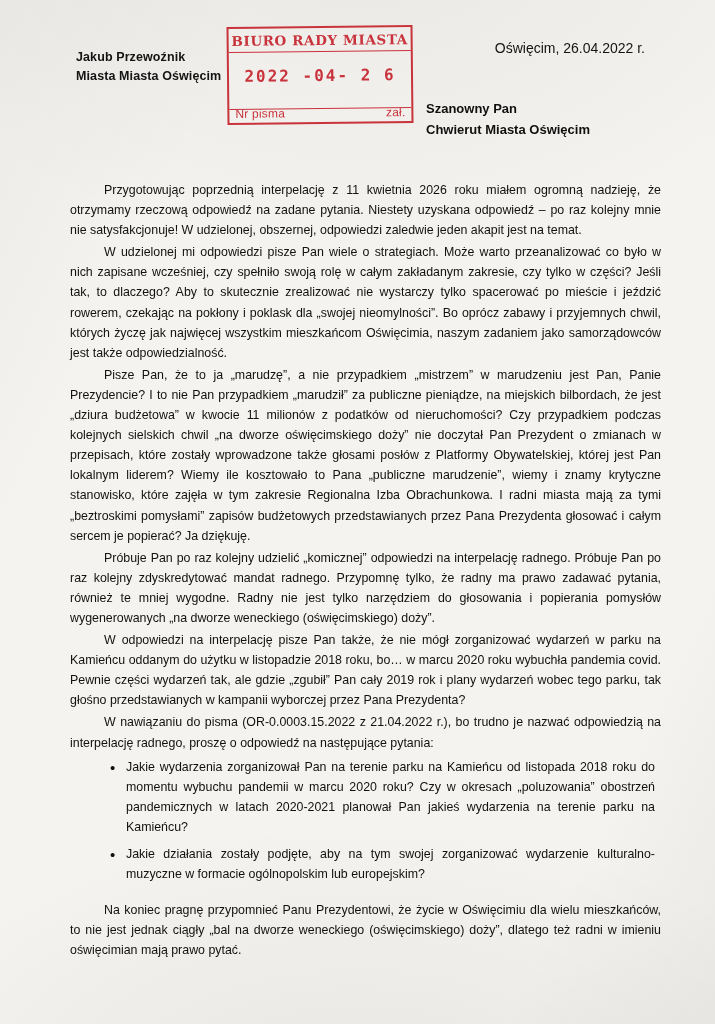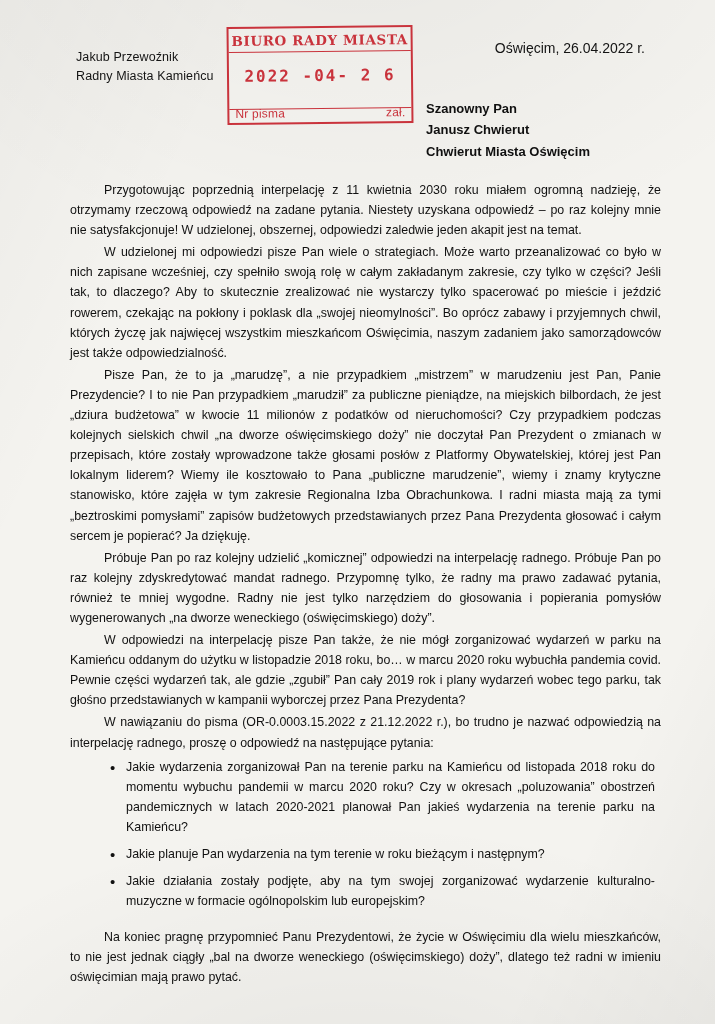--- a/index.html
+++ b/index.html
@@ -46,21 +46,21 @@
   
   .header-row {
     position: relative;
     height: 150px;
   }
   .author {
     position: absolute;
     left: 6px;
     top: 22px;
     font-size: 12.5px;
-    font-weight: normal;
+    font-weight: bold;
     color: #141414;
     line-height: 1.5;
     letter-spacing: 0.1px;
   }
   .place-date {
     position: absolute;
     right: 34px;
     top: 14px;
     font-size: 14px;
     color: #141414;
@@ -178,54 +178,52 @@
 </head>
 <body>
 
 <div class="sheet">
   <div class="content">
 
     <div class="header-row">
 
       <div class="author">
         <div>Jakub Przewoźnik</div>
-        <div>Radny Miasta Kamieńcu</div>
+        <div>Miasta Miasta Oświęcim</div>
       </div>
 
       <div class="place-date">Oświęcim, 26.04.2022 r.</div>
 
       <div class="stamp">
         <div class="stamp-title">BIURO RADY MIASTA</div>
         <div class="stamp-rule"></div>
         <div class="stamp-date">2022 -04- 2 6</div>
         <div class="stamp-line"></div>
         <div class="stamp-bottom">
           <span class="lbl">Nr pisma</span>
           <span class="lbl">zał.</span>
         </div>
       </div>
 
       <div class="addressee">
         <div>Szanowny Pan</div>
-        <div>Janusz Chwierut</div>
         <div>Chwierut Miasta Oświęcim</div>
       </div>
     </div>
 
     <div class="body">
-      <p class="indent">Przygotowując poprzednią interpelację z 11 kwietnia 2030 roku miałem ogromną nadzieję, że otrzymamy rzeczową odpowiedź na zadane pytania. Niestety uzyskana odpowiedź – po raz kolejny mnie nie satysfakcjonuje! W udzielonej, obszernej, odpowiedzi zaledwie jeden akapit jest na temat.</p>
+      <p class="indent">Przygotowując poprzednią interpelację z 11 kwietnia 2026 roku miałem ogromną nadzieję, że otrzymamy rzeczową odpowiedź na zadane pytania. Niestety uzyskana odpowiedź – po raz kolejny mnie nie satysfakcjonuje! W udzielonej, obszernej, odpowiedzi zaledwie jeden akapit jest na temat.</p>
       <p class="indent">W udzielonej mi odpowiedzi pisze Pan wiele o strategiach. Może warto przeanalizować co było w nich zapisane wcześniej, czy spełniło swoją rolę w całym zakładanym zakresie, czy tylko w części? Jeśli tak, to dlaczego? Aby to skutecznie zrealizować nie wystarczy tylko spacerować po mieście i jeździć rowerem, czekając na pokłony i poklask dla „swojej nieomylności”. Bo oprócz zabawy i przyjemnych chwil, których życzę jak najwięcej wszystkim mieszkańcom Oświęcimia, naszym zadaniem jako samorządowców jest także odpowiedzialność.</p>
       <p class="indent">Pisze Pan, że to ja „marudzę”, a nie przypadkiem „mistrzem” w marudzeniu jest Pan, Panie Prezydencie? I to nie Pan przypadkiem „marudził” za publiczne pieniądze, na miejskich bilbordach, że jest „dziura budżetowa” w kwocie 11 milionów z podatków od nieruchomości? Czy przypadkiem podczas kolejnych sielskich chwil „na dworze oświęcimskiego doży” nie doczytał Pan Prezydent o zmianach w przepisach, które zostały wprowadzone także głosami posłów z Platformy Obywatelskiej, której jest Pan lokalnym liderem? Wiemy ile kosztowało to Pana „publiczne marudzenie”, wiemy i znamy krytyczne stanowisko, które zajęła w tym zakresie Regionalna Izba Obrachunkowa. I radni miasta mają za tymi „beztroskimi pomysłami” zapisów budżetowych przedstawianych przez Pana Prezydenta głosować i całym sercem je popierać? Ja dziękuję.</p>
       <p class="indent">Próbuje Pan po raz kolejny udzielić „komicznej” odpowiedzi na interpelację radnego. Próbuje Pan po raz kolejny zdyskredytować mandat radnego. Przypomnę tylko, że radny ma prawo zadawać pytania, również te mniej wygodne. Radny nie jest tylko narzędziem do głosowania i popierania pomysłów wygenerowanych „na dworze weneckiego (oświęcimskiego) doży”.</p>
       <p class="indent">W odpowiedzi na interpelację pisze Pan także, że nie mógł zorganizować wydarzeń w parku na Kamieńcu oddanym do użytku w listopadzie 2018 roku, bo… w marcu 2020 roku wybuchła pandemia covid. Pewnie części wydarzeń tak, ale gdzie „zgubił” Pan cały 2019 rok i plany wydarzeń wobec tego parku, tak głośno przedstawianych w kampanii wyborczej przez Pana Prezydenta?</p>
-      <p class="indent">W nawiązaniu do pisma (OR-0.0003.15.2022 z 21.12.2022 r.), bo trudno je nazwać odpowiedzią na interpelację radnego, proszę o odpowiedź na następujące pytania:</p>
+      <p class="indent">W nawiązaniu do pisma (OR-0.0003.15.2022 z 21.04.2022 r.), bo trudno je nazwać odpowiedzią na interpelację radnego, proszę o odpowiedź na następujące pytania:</p>
 
       <ul class="questions">
         <li>Jakie wydarzenia zorganizował Pan na terenie parku na Kamieńcu od listopada 2018 roku do momentu wybuchu pandemii w marcu 2020 roku? Czy w okresach „poluzowania” obostrzeń pandemicznych w latach 2020-2021 planował Pan jakieś wydarzenia na terenie parku na Kamieńcu?</li>
-        <li>Jakie planuje Pan wydarzenia na tym terenie w roku bieżącym i następnym?</li>
         <li>Jakie działania zostały podjęte, aby na tym swojej zorganizować wydarzenie kulturalno-muzyczne w formacie ogólnopolskim lub europejskim?</li>
       </ul>
 
       <p class="indent closing">Na koniec pragnę przypomnieć Panu Prezydentowi, że życie w Oświęcimiu dla wielu mieszkańców, to nie jest jednak ciągły „bal na dworze weneckiego (oświęcimskiego) doży”, dlatego też radni w imieniu oświęcimian mają prawo pytać.</p>
     </div>
 
   </div>
 </div>
 
 </body></html>

